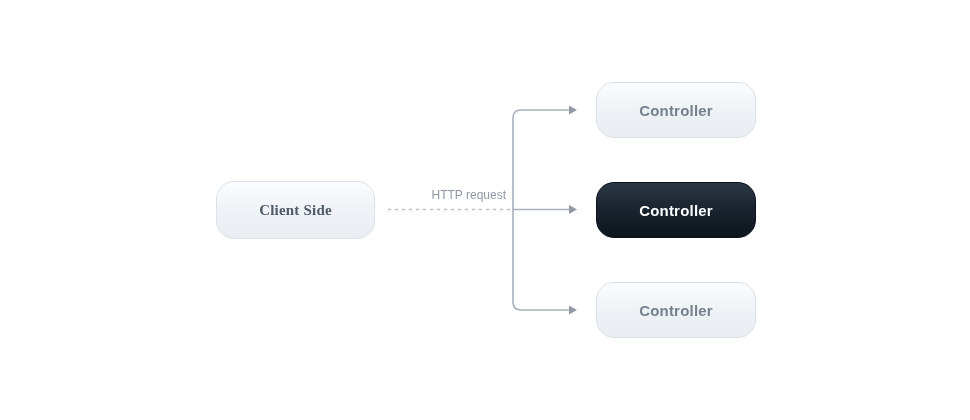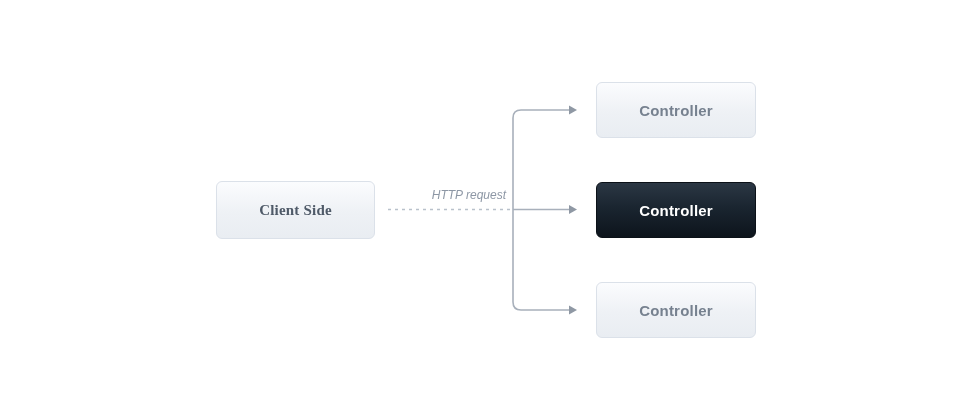--- a/index.html
+++ b/index.html
@@ -20,21 +20,21 @@
     inset: 0;
     width: 970px;
     height: 420px;
   }
   .node {
     position: absolute;
     box-sizing: border-box;
     display: flex;
     align-items: center;
     justify-content: center;
-    border-radius: 6px;
+    border-radius: 18px;
     font-size: 15px;
     letter-spacing: 0.2px;
   }
   .node.light {
     border: 1px solid #dbe1e9;
     background: linear-gradient(180deg, #fbfcfe 0%, #eef1f5 55%, #e9edf2 100%);
     color: #76818f;
     font-weight: 600;
   }
   .node.client {
@@ -51,21 +51,20 @@
   .node.ctrl-1 { left: 596px; top: 82px;  width: 160px; height: 56px; }
   .node.ctrl-2 { left: 596px; top: 182px; width: 160px; height: 56px; }
   .node.ctrl-3 { left: 596px; top: 282px; width: 160px; height: 56px; }
   .arrow-label {
     position: absolute;
     left: 418px;
     top: 188px;
     width: 88px;
     text-align: right;
     font-size: 12px;
-    font-style: italic;
     color: #8d97a5;
   }
 </style>
 </head>
 <body>
 
 <div class="canvas">
 
   <svg class="connector-layer" viewBox="0 0 970 420" xmlns="http://www.w3.org/2000/svg">
 

